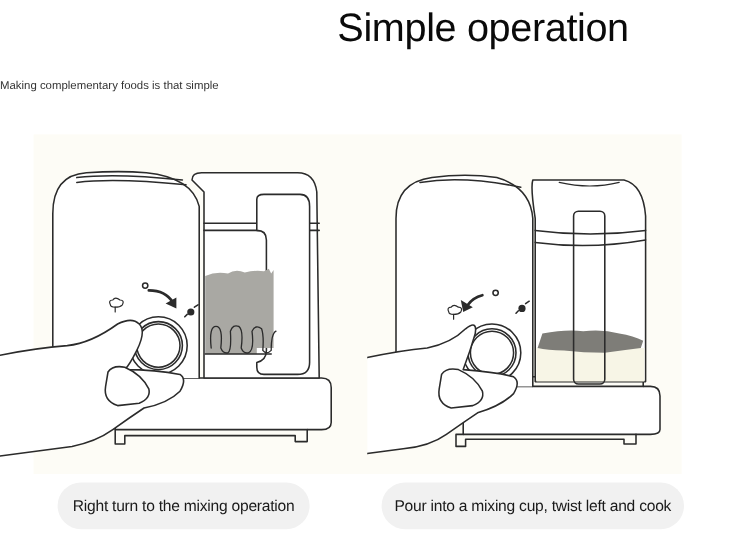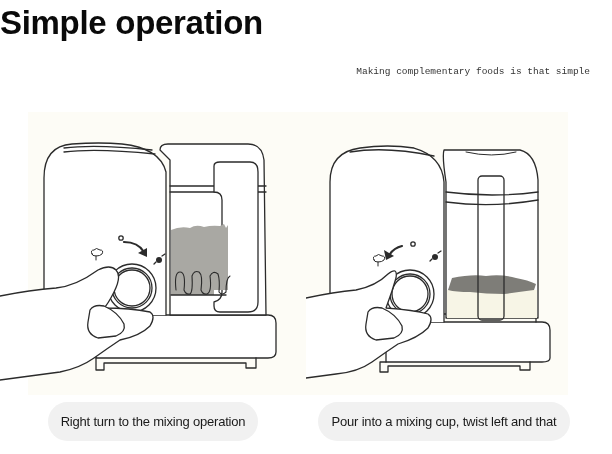--- a/index.html
+++ b/index.html
@@ -1,26 +1,26 @@
 <!DOCTYPE html>
 <html><head>
 <meta charset="utf-8">
 <style>
   html, body { margin: 0; padding: 0; }
   body {
     width: 612px; height: 454px; background: #ffffff; position: relative; overflow: hidden;
     font-family: "Liberation Sans", sans-serif; color: #111;
   }
   .title {
-    position: absolute; left: 0; top: 4px; width: 524px; text-align: left;
-    font-size: 33px; font-weight: bold; letter-spacing: -0.3px; color: #0a0a0a;
+    position: absolute; left: 0; top: 4px; width: 524px; text-align: right;
+    font-size: 33px; font-weight: normal; letter-spacing: -0.3px; color: #0a0a0a;
   }
   .subtitle {
-    position: absolute; left: 0; top: 66px; width: 590px; text-align: right;
-    font-size: 9.5px; color: #333; font-family: Liberation Mono, monospace;
+    position: absolute; left: 0; top: 66px; width: 590px; text-align: left;
+    font-size: 9.5px; color: #333;
   }
   .panel {
     position: absolute; left: 28px; top: 112px; width: 540px; height: 283px;
     background: #fdfcf6;
   }
   .illus { position: absolute; top: 100px; width: 306px; height: 290px; }
   .illus.left { left: 0; }
   .illus.right { left: 306px; }
   .pill {
     position: absolute; top: 402px; height: 39px; border-radius: 20px;
@@ -119,13 +119,13 @@
     <circle cx="104" cy="194" r="24" fill="#fff"></circle>
     <circle cx="104" cy="194" r="20"></circle>
     <circle cx="104" cy="194" r="18"></circle>
 
     <path d="M0 198 Q28 192 50 190 Q70 186 82 174 Q92 166 90 178 Q86 192 80 208 Q108 210 122 214 Q128 218 122 228 Q112 238 92 244 Q80 252 66 262 Q52 272 30 274 L0 278" fill="#fff"></path>
     <path d="M62 212 Q66 206 76 208 Q90 214 96 226 Q98 234 88 238 L70 240 Q58 236 60 224 Z" fill="#fff"></path>
   </svg>
 </div>
 
 <div class="pill left">Right turn to the mixing operation</div>
-<div class="pill right">Pour into a mixing cup, twist left and that</div>
+<div class="pill right">Pour into a mixing cup, twist left and cook</div>
 
 </body></html>

